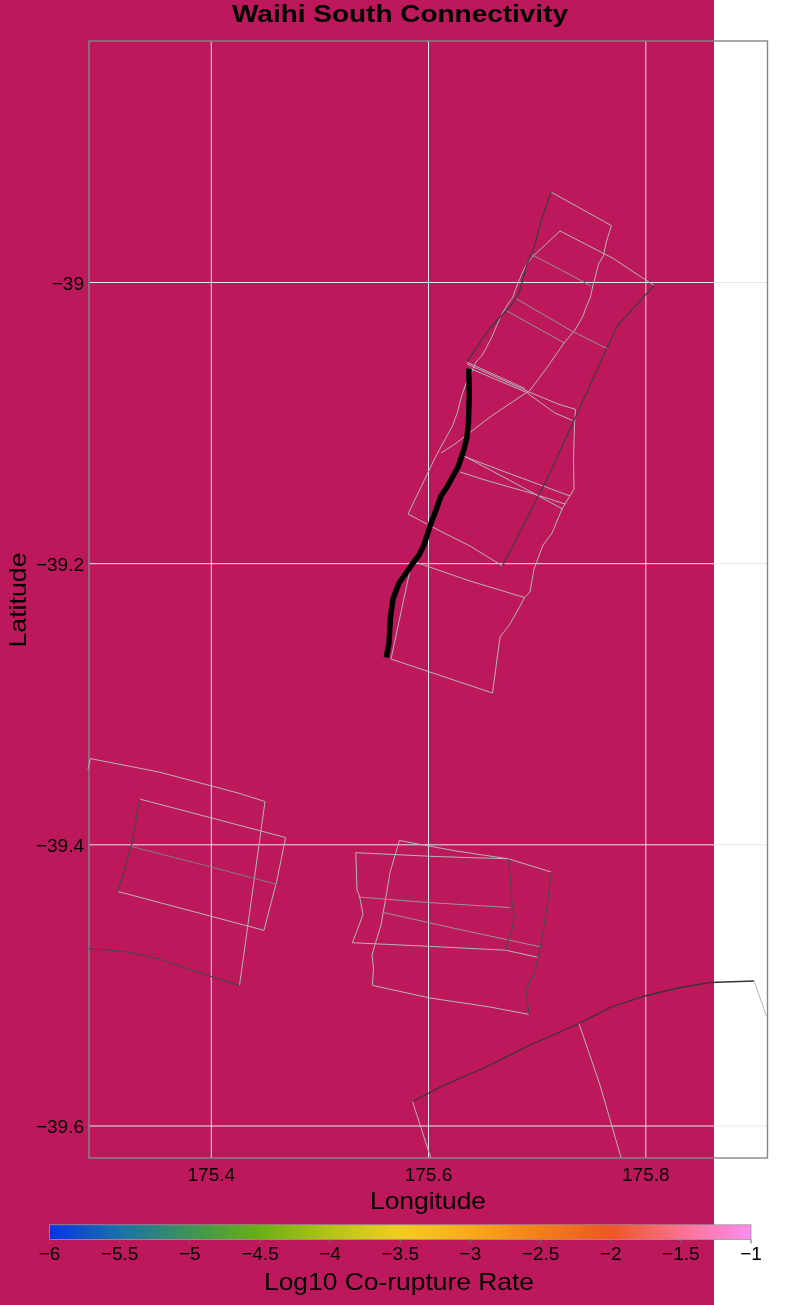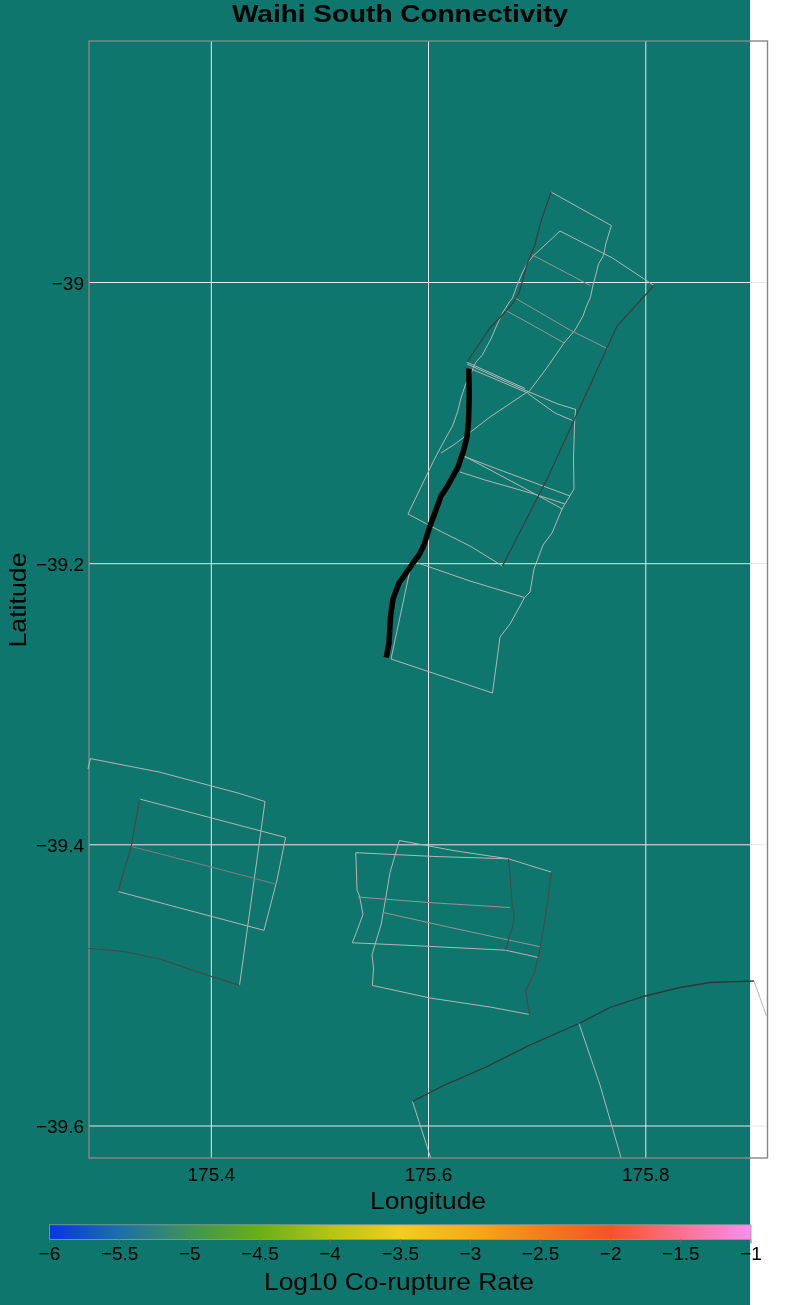--- a/index.html
+++ b/index.html
@@ -1,16 +1,16 @@
 <!DOCTYPE html>
 <html><head>
 <meta charset="utf-8">
 <style>
 html,body{margin:0;padding:0;background:#ffffff;}
-#page{position:relative;width:714px;height:1305px;background:#0f766e;font-family:"Liberation Sans",sans-serif;padding-left:36px;}
+#page{position:relative;width:714px;height:1305px;background:#be185d;font-family:"Liberation Sans",sans-serif;}
 svg{position:absolute;left:0;top:0;}
 text{font-family:"Liberation Sans",sans-serif;fill:#000000;}
 </style>
 </head>
 <body>
 <div id="page">
 <svg width="800" height="1305" viewBox="0 0 800 1305">
 
   <text x="400" y="21.5" font-size="24" font-weight="bold" text-anchor="middle" textLength="336" lengthAdjust="spacingAndGlyphs">Waihi South Connectivity</text>
 

